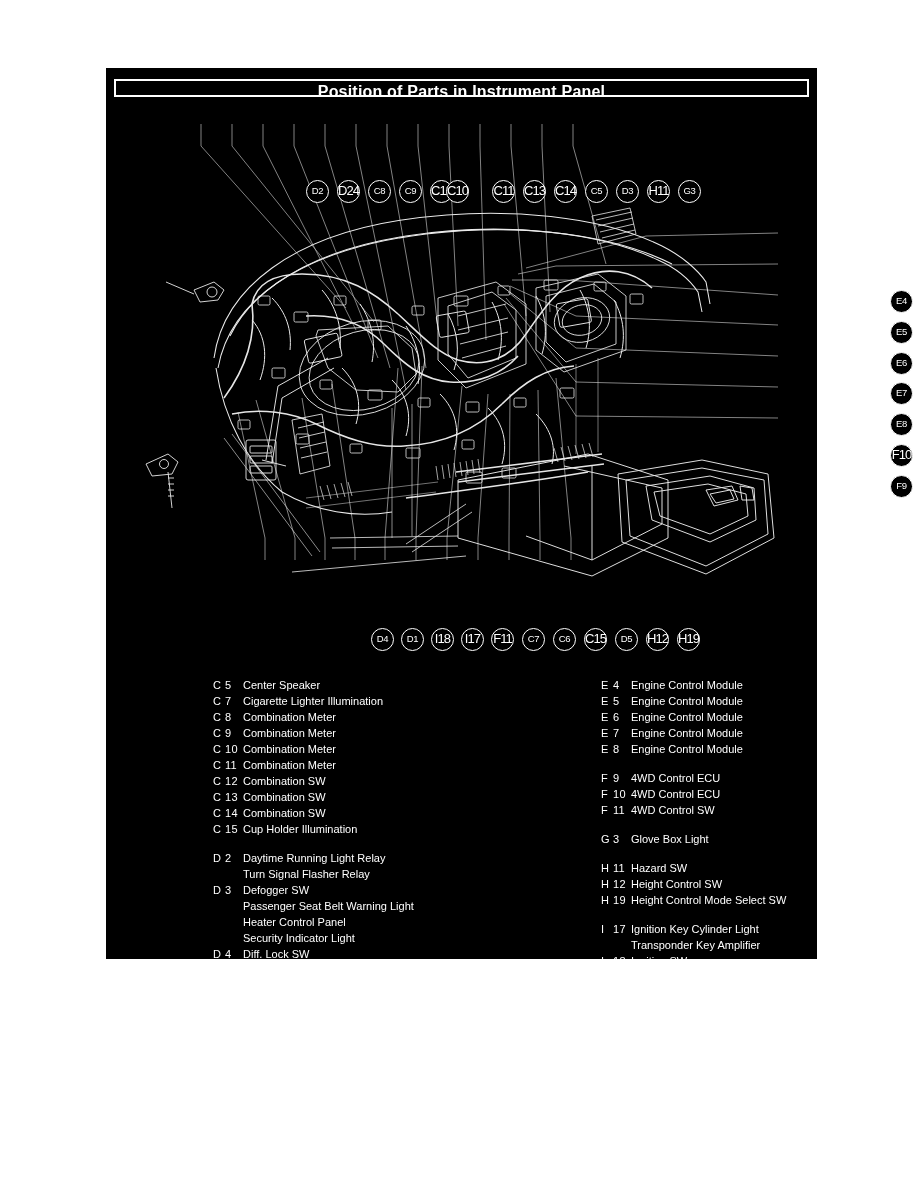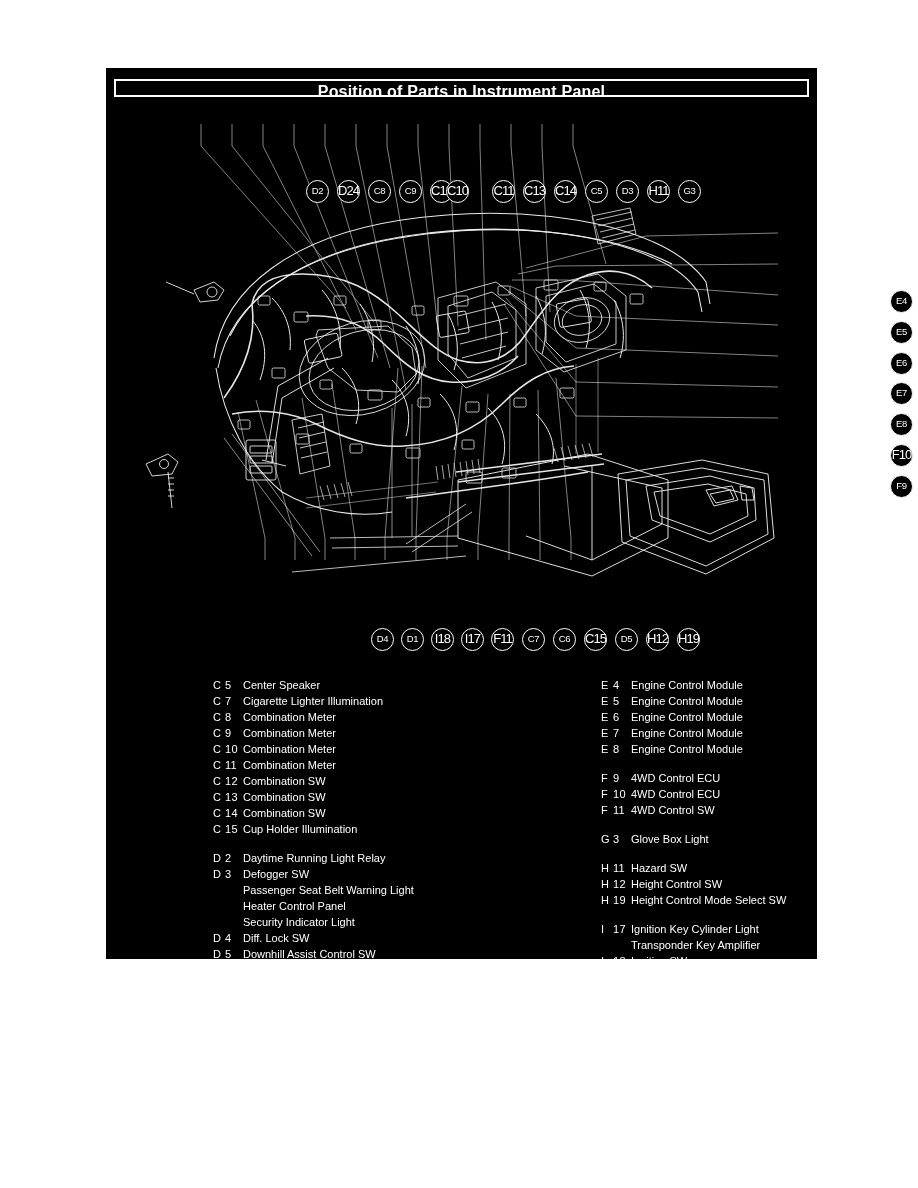--- a/index.html
+++ b/index.html
@@ -420,20 +420,24 @@
       </div>
       <div class="legend-row">
         <span class="lg-code"><span class="lg-letter">C</span><span>15</span></span>
         <span class="lg-desc">Cup Holder Illumination</span>
       </div>
       <div class="legend-row spacer"></div>
       <div class="legend-row">
         <span class="lg-code"><span class="lg-letter">D</span><span>2</span></span>
         <span class="lg-desc">Daytime Running Light Relay</span>
       </div>
+      <div class="legend-row cont">
+        <span class="lg-code"></span>
+        <span class="lg-desc">Turn Signal Flasher Relay</span>
+      </div>
       <div class="legend-row">
         <span class="lg-code"><span class="lg-letter">D</span><span>3</span></span>
         <span class="lg-desc">Defogger SW</span>
       </div>
       <div class="legend-row cont">
         <span class="lg-code"></span>
         <span class="lg-desc">Passenger Seat Belt Warning Light</span>
       </div>
       <div class="legend-row cont">
         <span class="lg-code"></span>

